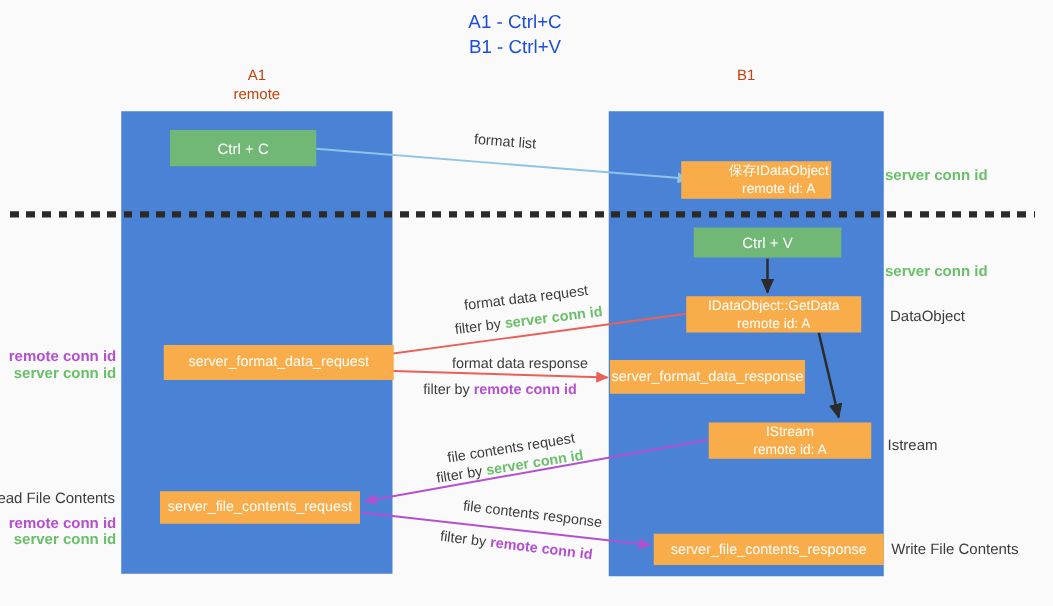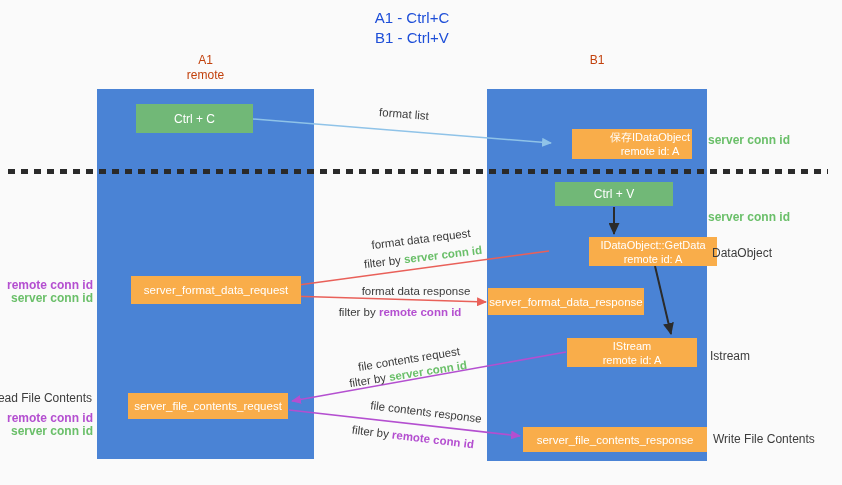--- a/index.html
+++ b/index.html
@@ -89,32 +89,32 @@
   <line x1="549" y1="251" x2="291" y2="286" stroke="#e96059" stroke-width="1.5" marker-end="url(#ah-red)"></line>
   <line x1="288" y1="296" x2="486" y2="302" stroke="#e96059" stroke-width="1.5" marker-end="url(#ah-red)"></line>
   <line x1="655" y1="266" x2="671" y2="334" stroke="#2b2b2b" stroke-width="2" marker-end="url(#ah-black)"></line>
   <line x1="566" y1="352" x2="292" y2="401" stroke="#b44fd0" stroke-width="1.5" marker-end="url(#ah-purple)"></line>
   <line x1="289" y1="410" x2="520" y2="436" stroke="#b44fd0" stroke-width="1.5" marker-end="url(#ah-purple)"></line>
 </svg>
 
 <div class="abs node green" style="left:136px;top:104px;width:117px;height:29px;">
   <span>Ctrl + C</span>
 </div>
-<div class="abs node orange two-line" style="left:572px;top:129px;width:120px;height:30px;padding-left:36px;">
+<div class="abs node orange two-line" style="left:545px;top:129px;width:120px;height:30px;padding-left:36px;">
   <div>保存IDataObject</div>
   <div>remote id: A</div>
 </div>
 <div class="abs node green" style="left:555px;top:182px;width:118px;height:24px;">
   <span>Ctrl + V</span>
 </div>
-<div class="abs node orange two-line" style="left:549px;top:237px;width:128px;height:29px;margin-left:40px;">
+<div class="abs node orange two-line" style="left:549px;top:237px;width:140px;height:29px;">
   <div>IDataObject::GetData</div>
   <div>remote id: A</div>
 </div>
-<div class="abs node orange" style="left:131px;top:276px;width:170px;height:28px;font-size:11.5px;">
+<div class="abs node orange" style="left:131px;top:276px;width:184px;height:28px;font-size:11.5px;">
   <span>server_format_data_request</span>
 </div>
 <div class="abs node orange" style="left:488px;top:288px;width:156px;height:27px;font-size:11.5px;">
   <span>server_format_data_response</span>
 </div>
 <div class="abs node orange two-line" style="left:567px;top:338px;width:130px;height:29px;">
   <div>IStream</div>
   <div>remote id: A</div>
 </div>
 <div class="abs node orange" style="left:128px;top:393px;width:160px;height:26px;font-size:11.5px;">

